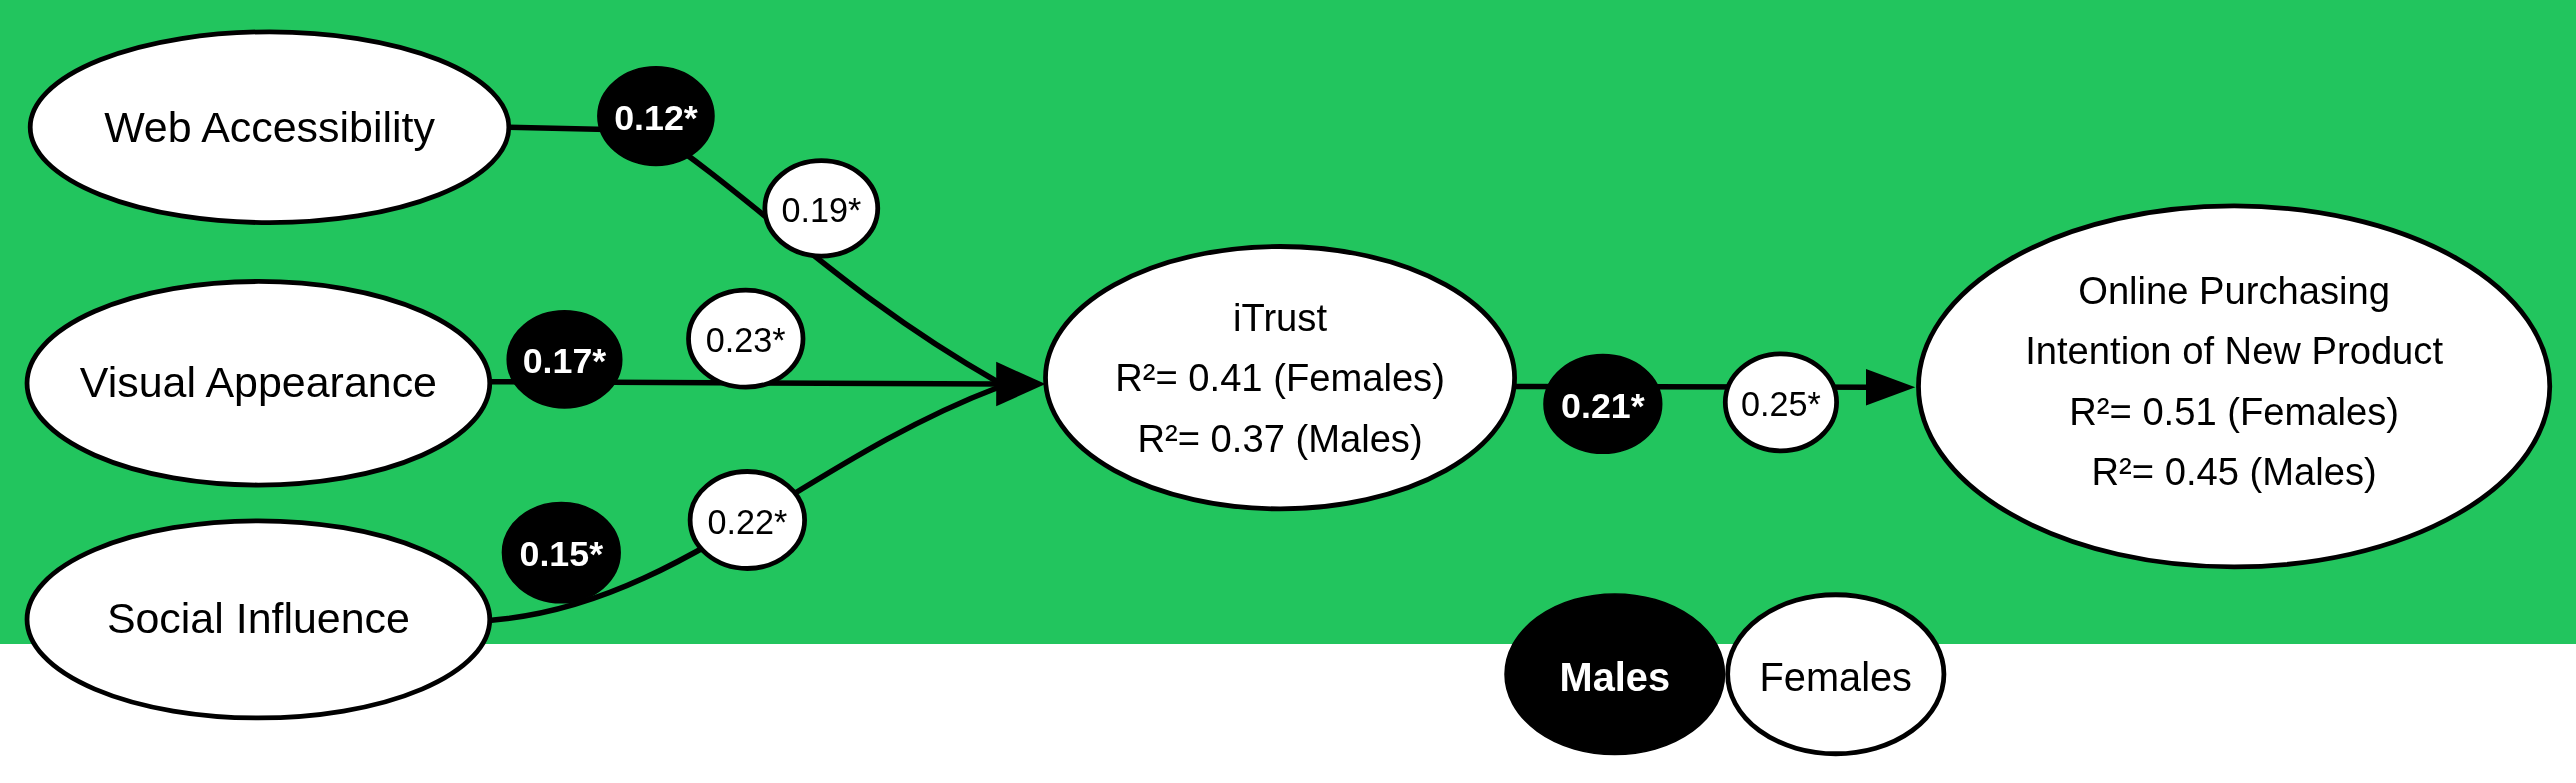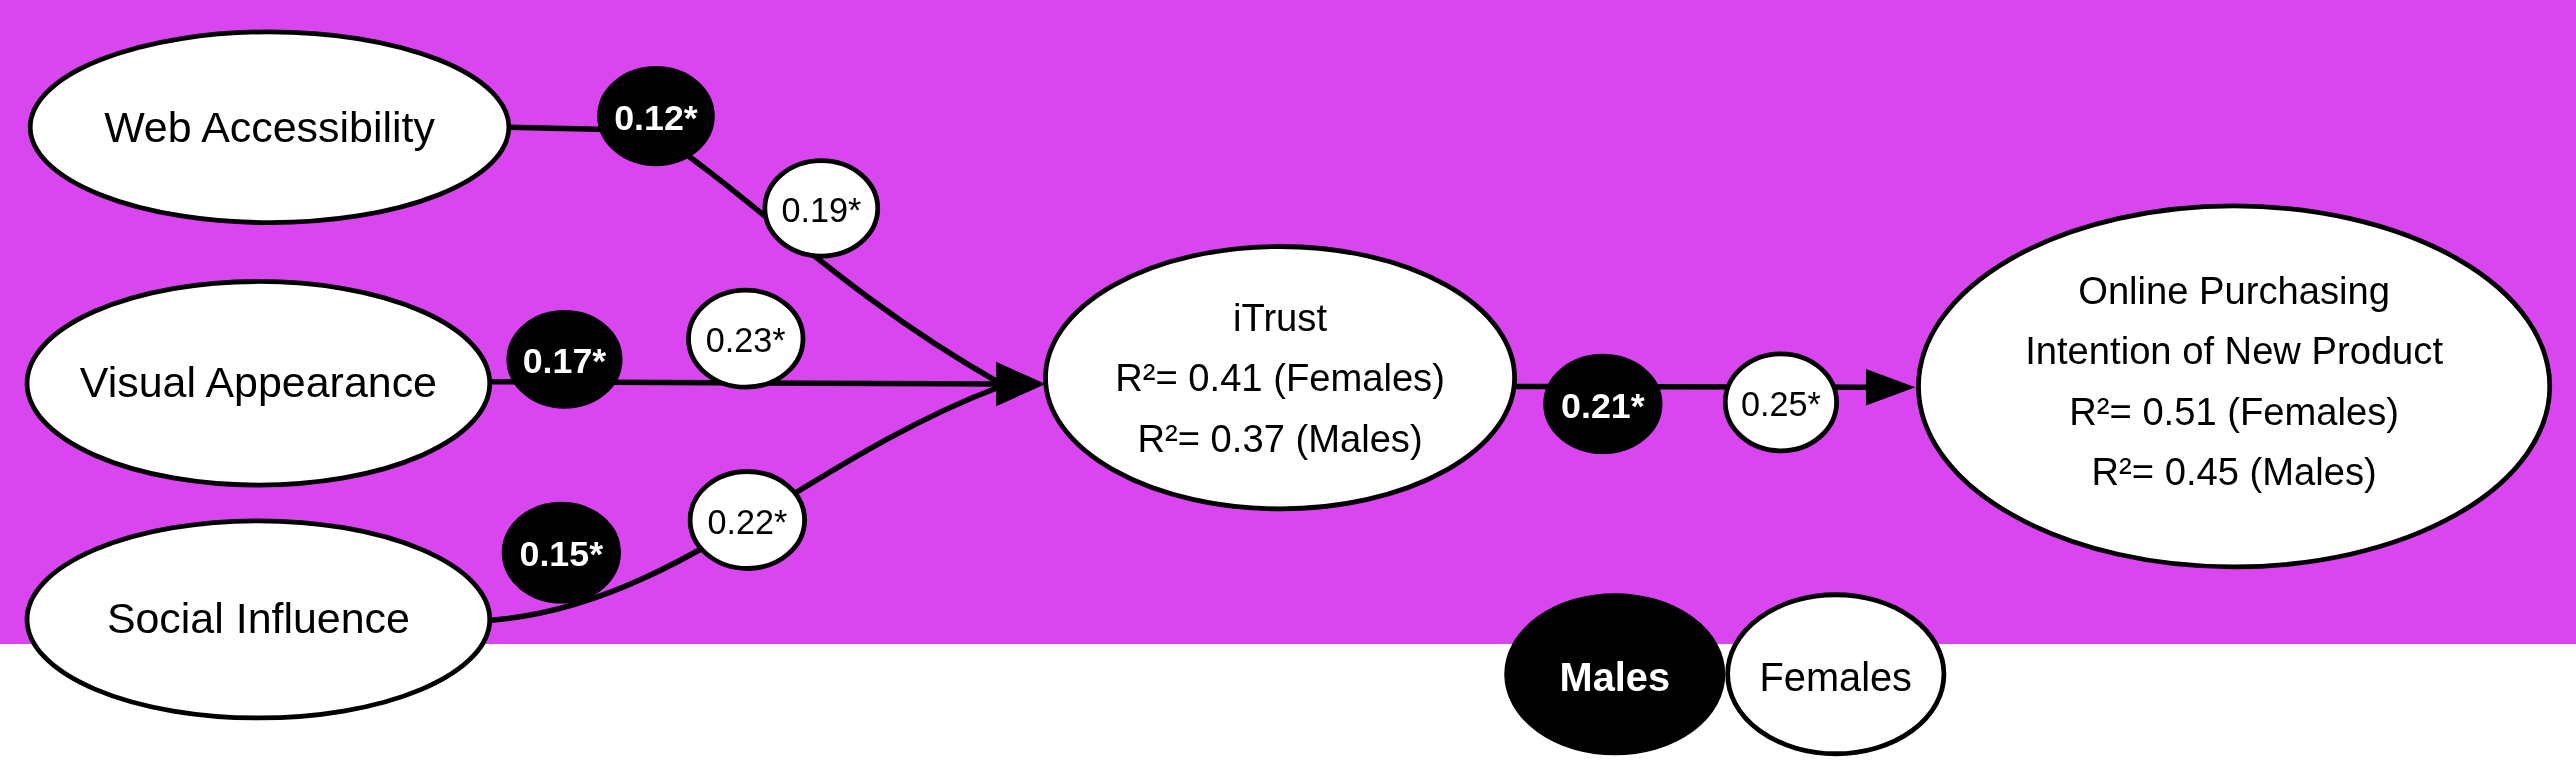--- a/index.html
+++ b/index.html
@@ -8,21 +8,21 @@
     background: #ffffff;
     width: 2576px;
     height: 784px;
     overflow: hidden;
     font-family: "Liberation Sans", sans-serif;
   }
   .stage {
     position: relative;
     width: 2576px;
     height: 644px;
-    background: #d946ef;
+    background: #22c55e;
     text-align: center;
   }
   svg { display: block; }
   text {
     font-family: "Liberation Sans", sans-serif;
     fill: #000000;
   }
   .node-label { font-size: 54px; }
   .node-sub   { font-size: 48px; }
   .coef-black { font-size: 45px; font-weight: bold; fill: #ffffff; }

